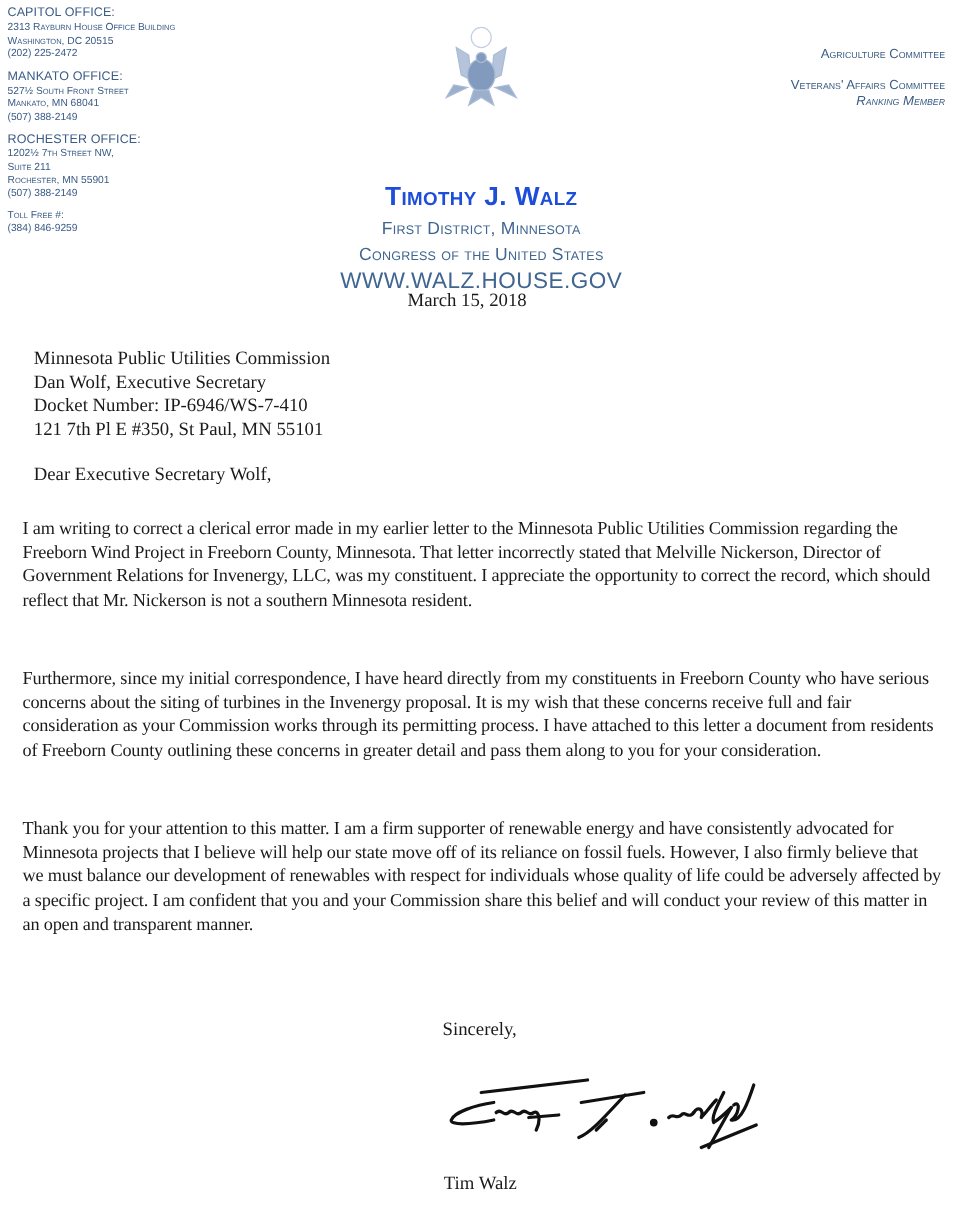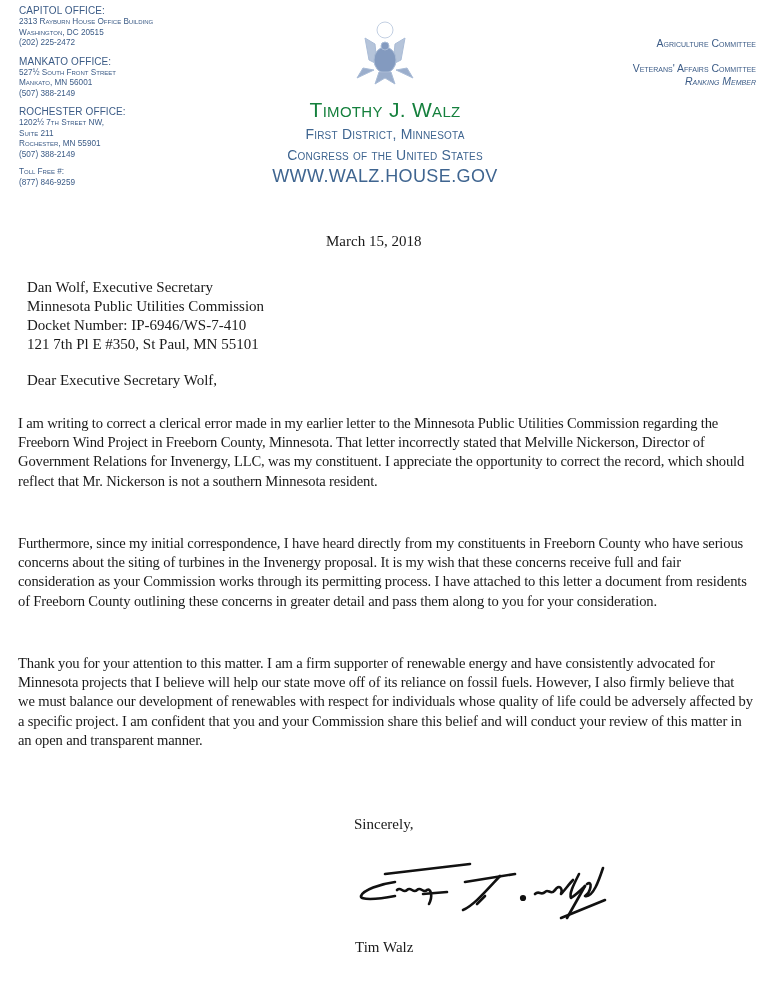--- a/index.html
+++ b/index.html
@@ -15,21 +15,20 @@
       font-family: "Liberation Serif", serif;
       color: #1a1a1a;
     }
     .offices {
       position: absolute;
       left: 6px;
       top: 5px;
       width: 200px;
       font-family: "Liberation Sans", sans-serif;
       color: #3b5b86;
-      margin-left: 13px;
     }
     .office {
       margin-bottom: 7px;
     }
     .office-title {
       font-size: 10px;
       line-height: 12px;
       letter-spacing: 0.1px;
     }
     .office-line {
@@ -67,25 +66,26 @@
     .masthead {
       position: absolute;
       left: 230px;
       top: 96px;
       width: 310px;
       text-align: center;
       font-family: "Liberation Sans", sans-serif;
     }
     .mast-name {
       font-size: 21px;
-      font-weight: normal;
-      color: #15803d;
+      font-weight: bold;
+      color: #1d4ed8;
       font-variant: small-caps;
       letter-spacing: 0.3px;
       line-height: 28px;
+      margin-top: 48px;
     }
     .mast-line {
       font-size: 14px;
       color: #3f6590;
       font-variant: small-caps;
       line-height: 21px;
       letter-spacing: 0.2px;
     }
     .mast-url {
       font-size: 18px;
@@ -151,33 +151,33 @@
 <div class="offices">
   <div class="office">
     <div class="office-title">CAPITOL OFFICE:</div>
     <div class="office-line">2313 Rayburn House Office Building</div>
     <div class="office-line">Washington, DC 20515</div>
     <div class="office-line plain">(202) 225-2472</div>
   </div>
   <div class="office">
     <div class="office-title">MANKATO OFFICE:</div>
     <div class="office-line">527½ South Front Street</div>
-    <div class="office-line">Mankato, MN 56001</div>
+    <div class="office-line">Mankato, MN 68041</div>
     <div class="office-line plain">(507) 388-2149</div>
   </div>
   <div class="office">
     <div class="office-title">ROCHESTER OFFICE:</div>
     <div class="office-line">1202½ 7th Street NW,</div>
     <div class="office-line">Suite 211</div>
     <div class="office-line">Rochester, MN 55901</div>
     <div class="office-line plain">(507) 388-2149</div>
   </div>
   <div class="office">
     <div class="office-line">Toll Free #:</div>
-    <div class="office-line plain">(877) 846-9259</div>
+    <div class="office-line plain">(384) 846-9259</div>
   </div>
 </div>
 
 <div class="committees">
   <div>Agriculture Committee</div>
   <div class="gap"></div>
   <div>Veterans' Affairs Committee</div>
   <div class="italic">Ranking Member</div>
 </div>
 
@@ -197,22 +197,22 @@
 <div class="masthead">
   <div class="mast-name">Timothy J. Walz</div>
   <div class="mast-line">First District, Minnesota</div>
   <div class="mast-line">Congress of the United States</div>
   <div class="mast-url">WWW.WALZ.HOUSE.GOV</div>
 </div>
 
 <div class="date">March 15, 2018</div>
 
 <div class="addressee">
+  <div>Minnesota Public Utilities Commission</div>
   <div>Dan Wolf, Executive Secretary</div>
-  <div>Minnesota Public Utilities Commission</div>
   <div>Docket Number: IP-6946/WS-7-410</div>
   <div>121 7th Pl E #350, St Paul, MN 55101</div>
 </div>
 
 <div class="salutation">Dear Executive Secretary Wolf,</div>
 
 <div class="para p1">I am writing to correct a clerical error made in my earlier letter to the Minnesota Public Utilities Commission  regarding the Freeborn Wind Project in Freeborn County, Minnesota. That letter incorrectly stated that Melville Nickerson, Director of Government Relations for Invenergy, LLC, was my constituent. I appreciate the opportunity to correct the record, which should reflect that Mr. Nickerson is not a southern Minnesota resident.</div>
 <div class="para p2">Furthermore, since my initial correspondence, I have heard directly from my constituents in Freeborn County who have serious concerns about the siting of turbines in the Invenergy proposal. It is my wish that these concerns receive full and fair consideration as your Commission works through its permitting process. I have attached to this letter a document from residents of Freeborn County outlining these concerns in greater detail and pass them along to you for your consideration.</div>
 <div class="para p3">Thank you for your attention to this matter. I am a firm supporter of renewable energy and have consistently advocated for Minnesota projects that I believe will help our state move off of its reliance on fossil fuels. However, I also firmly believe that we must balance our development of renewables with respect for individuals whose quality of life could be adversely affected by a specific project. I am confident that you and your Commission share this belief and will conduct your review of this matter in an open and transparent manner.</div>
 

